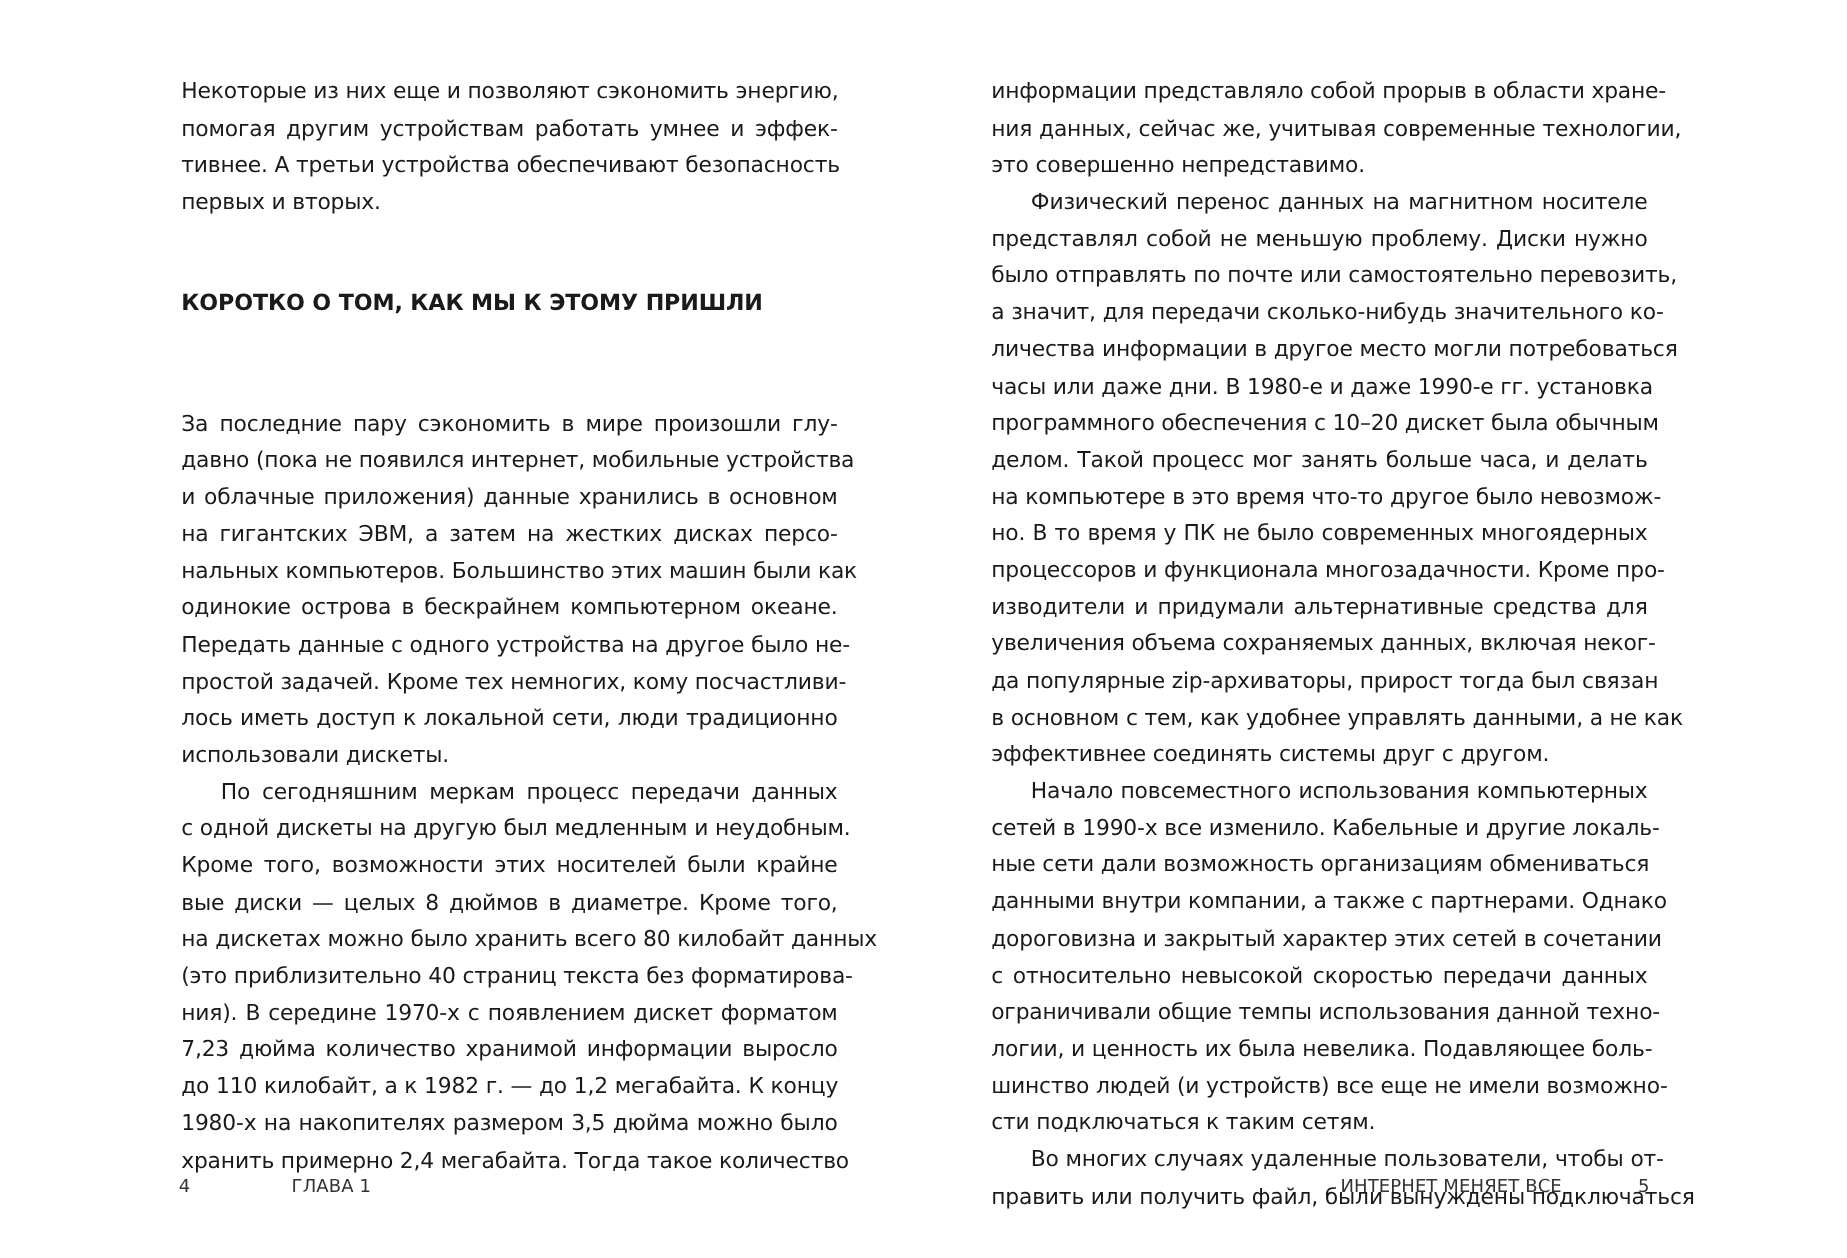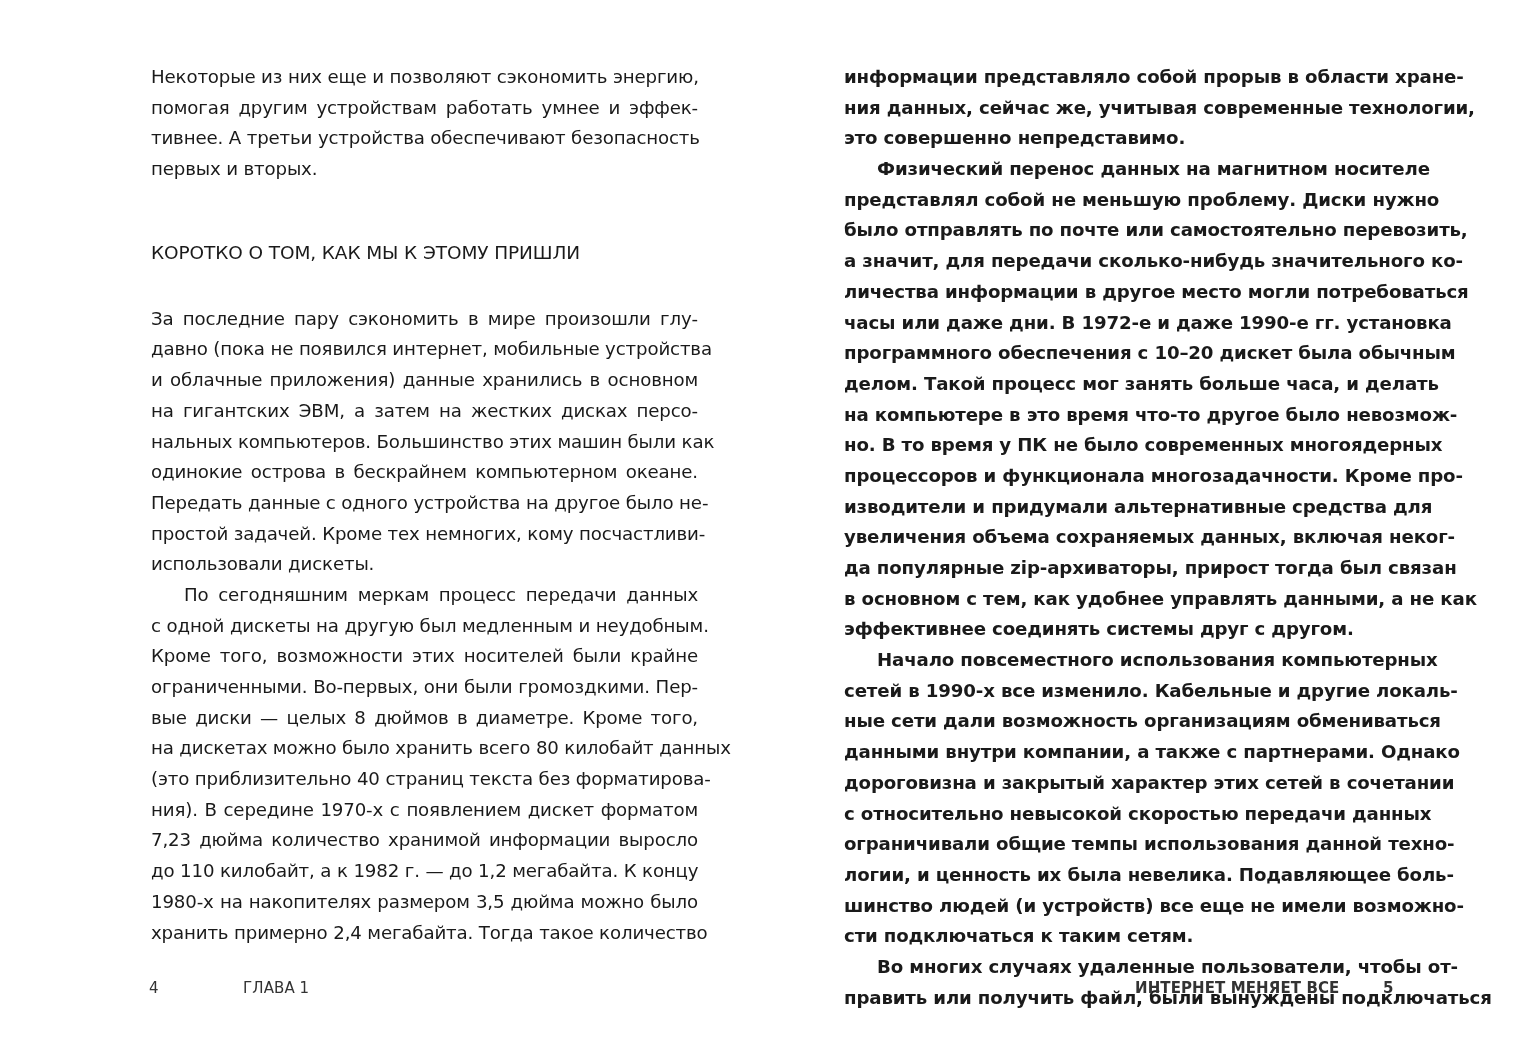--- a/index.html
+++ b/index.html
@@ -14,21 +14,21 @@
     overflow: hidden;
     font-family: "DejaVu Sans", "Liberation Sans", sans-serif;
     color: #1a1a1a;
   }
   .page {
     position: absolute;
     top: 0;
     height: 828px;
   }
   .page-left { left: 0; width: 770px; }
-  .page-right { left: 770px; width: 769px; font-weight: bold; }
+  .page-right { left: 752px; width: 769px; }
 
   .column {
     position: absolute;
     top: 62px;
     width: 547px;
   }
   .page-left .column { left: 151px; }
   .page-right .column { left: 74px; }
 
   .line {
@@ -47,21 +47,22 @@
   .line.indent {
     padding-left: 33px;
   }
   .heading {
     display: block;
     font-size: 18.5px;
     line-height: 30px;
     letter-spacing: -0.1px;
     white-space: nowrap;
     margin-top: 53px;
-    margin-bottom: 36px;
+    margin-bottom: 71px;
+    font-weight: bold;
   }
 
   .footer {
     position: absolute;
     top: 979px;
     font-size: 15px;
     color: #333333;
     letter-spacing: 0.1px;
     white-space: nowrap;
   }
@@ -86,28 +87,28 @@
 
     <div>
       <span class="line">За последние пару сэкономить в мире произошли глу-</span>
       <span class="line">давно (пока не появился интернет, мобильные устройства</span>
       <span class="line">и облачные приложения) данные хранились в основном</span>
       <span class="line">на гигантских ЭВМ, а затем на жестких дисках персо-</span>
       <span class="line">нальных компьютеров. Большинство этих машин были как</span>
       <span class="line">одинокие острова в бескрайнем компьютерном океане.</span>
       <span class="line">Передать данные с одного устройства на другое было не-</span>
       <span class="line">простой задачей. Кроме тех немногих, кому посчастливи-</span>
+      <span class="line">лось иметь доступ к локальной сети, люди традиционно</span>
       <span class="line last">использовали дискеты.</span>
     </div>
 
     <div>
       <span class="line indent">По сегодняшним меркам процесс передачи данных</span>
       <span class="line">с одной дискеты на другую был медленным и неудобным.</span>
       <span class="line">Кроме того, возможности этих носителей были крайне</span>
-      <span class="line">ограниченными. Во-первых, они были громоздкими. Пер-</span>
       <span class="line">вые диски — целых 8 дюймов в диаметре. Кроме того,</span>
       <span class="line">на дискетах можно было хранить всего 80 килобайт данных</span>
       <span class="line">(это приблизительно 40 страниц текста без форматирова-</span>
       <span class="line">ния). В середине 1970-х с появлением дискет форматом</span>
       <span class="line">7,23 дюйма количество хранимой информации выросло</span>
       <span class="line">до 110 килобайт, а к 1982 г. — до 1,2 мегабайта. К концу</span>
       <span class="line">1980-х на накопителях размером 3,5 дюйма можно было</span>
       <span class="line">хранить примерно 2,4 мегабайта. Тогда такое количество</span>
     </div>
   </div>
@@ -123,21 +124,21 @@
       <span class="line">ния данных, сейчас же, учитывая современные технологии,</span>
       <span class="line last">это совершенно непредставимо.</span>
     </div>
 
     <div>
       <span class="line indent">Физический перенос данных на магнитном носителе</span>
       <span class="line">представлял собой не меньшую проблему. Диски нужно</span>
       <span class="line">было отправлять по почте или самостоятельно перевозить,</span>
       <span class="line">а значит, для передачи сколько-нибудь значительного ко-</span>
       <span class="line">личества информации в другое место могли потребоваться</span>
-      <span class="line">часы или даже дни. В 1972-е и даже 1990-е гг. установка</span>
+      <span class="line">часы или даже дни. В 1980-е и даже 1990-е гг. установка</span>
       <span class="line">программного обеспечения с 10–20 дискет была обычным</span>
       <span class="line">делом. Такой процесс мог занять больше часа, и делать</span>
       <span class="line">на компьютере в это время что-то другое было невозмож-</span>
       <span class="line">но. В то время у ПК не было современных многоядерных</span>
       <span class="line">процессоров и функционала многозадачности. Кроме про-</span>
       <span class="line">изводители и придумали альтернативные средства для</span>
       <span class="line">увеличения объема сохраняемых данных, включая неког-</span>
       <span class="line">да популярные zip-архиваторы, прирост тогда был связан</span>
       <span class="line">в основном с тем, как удобнее управлять данными, а не как</span>
       <span class="line last">эффективнее соединять системы друг с другом.</span>

